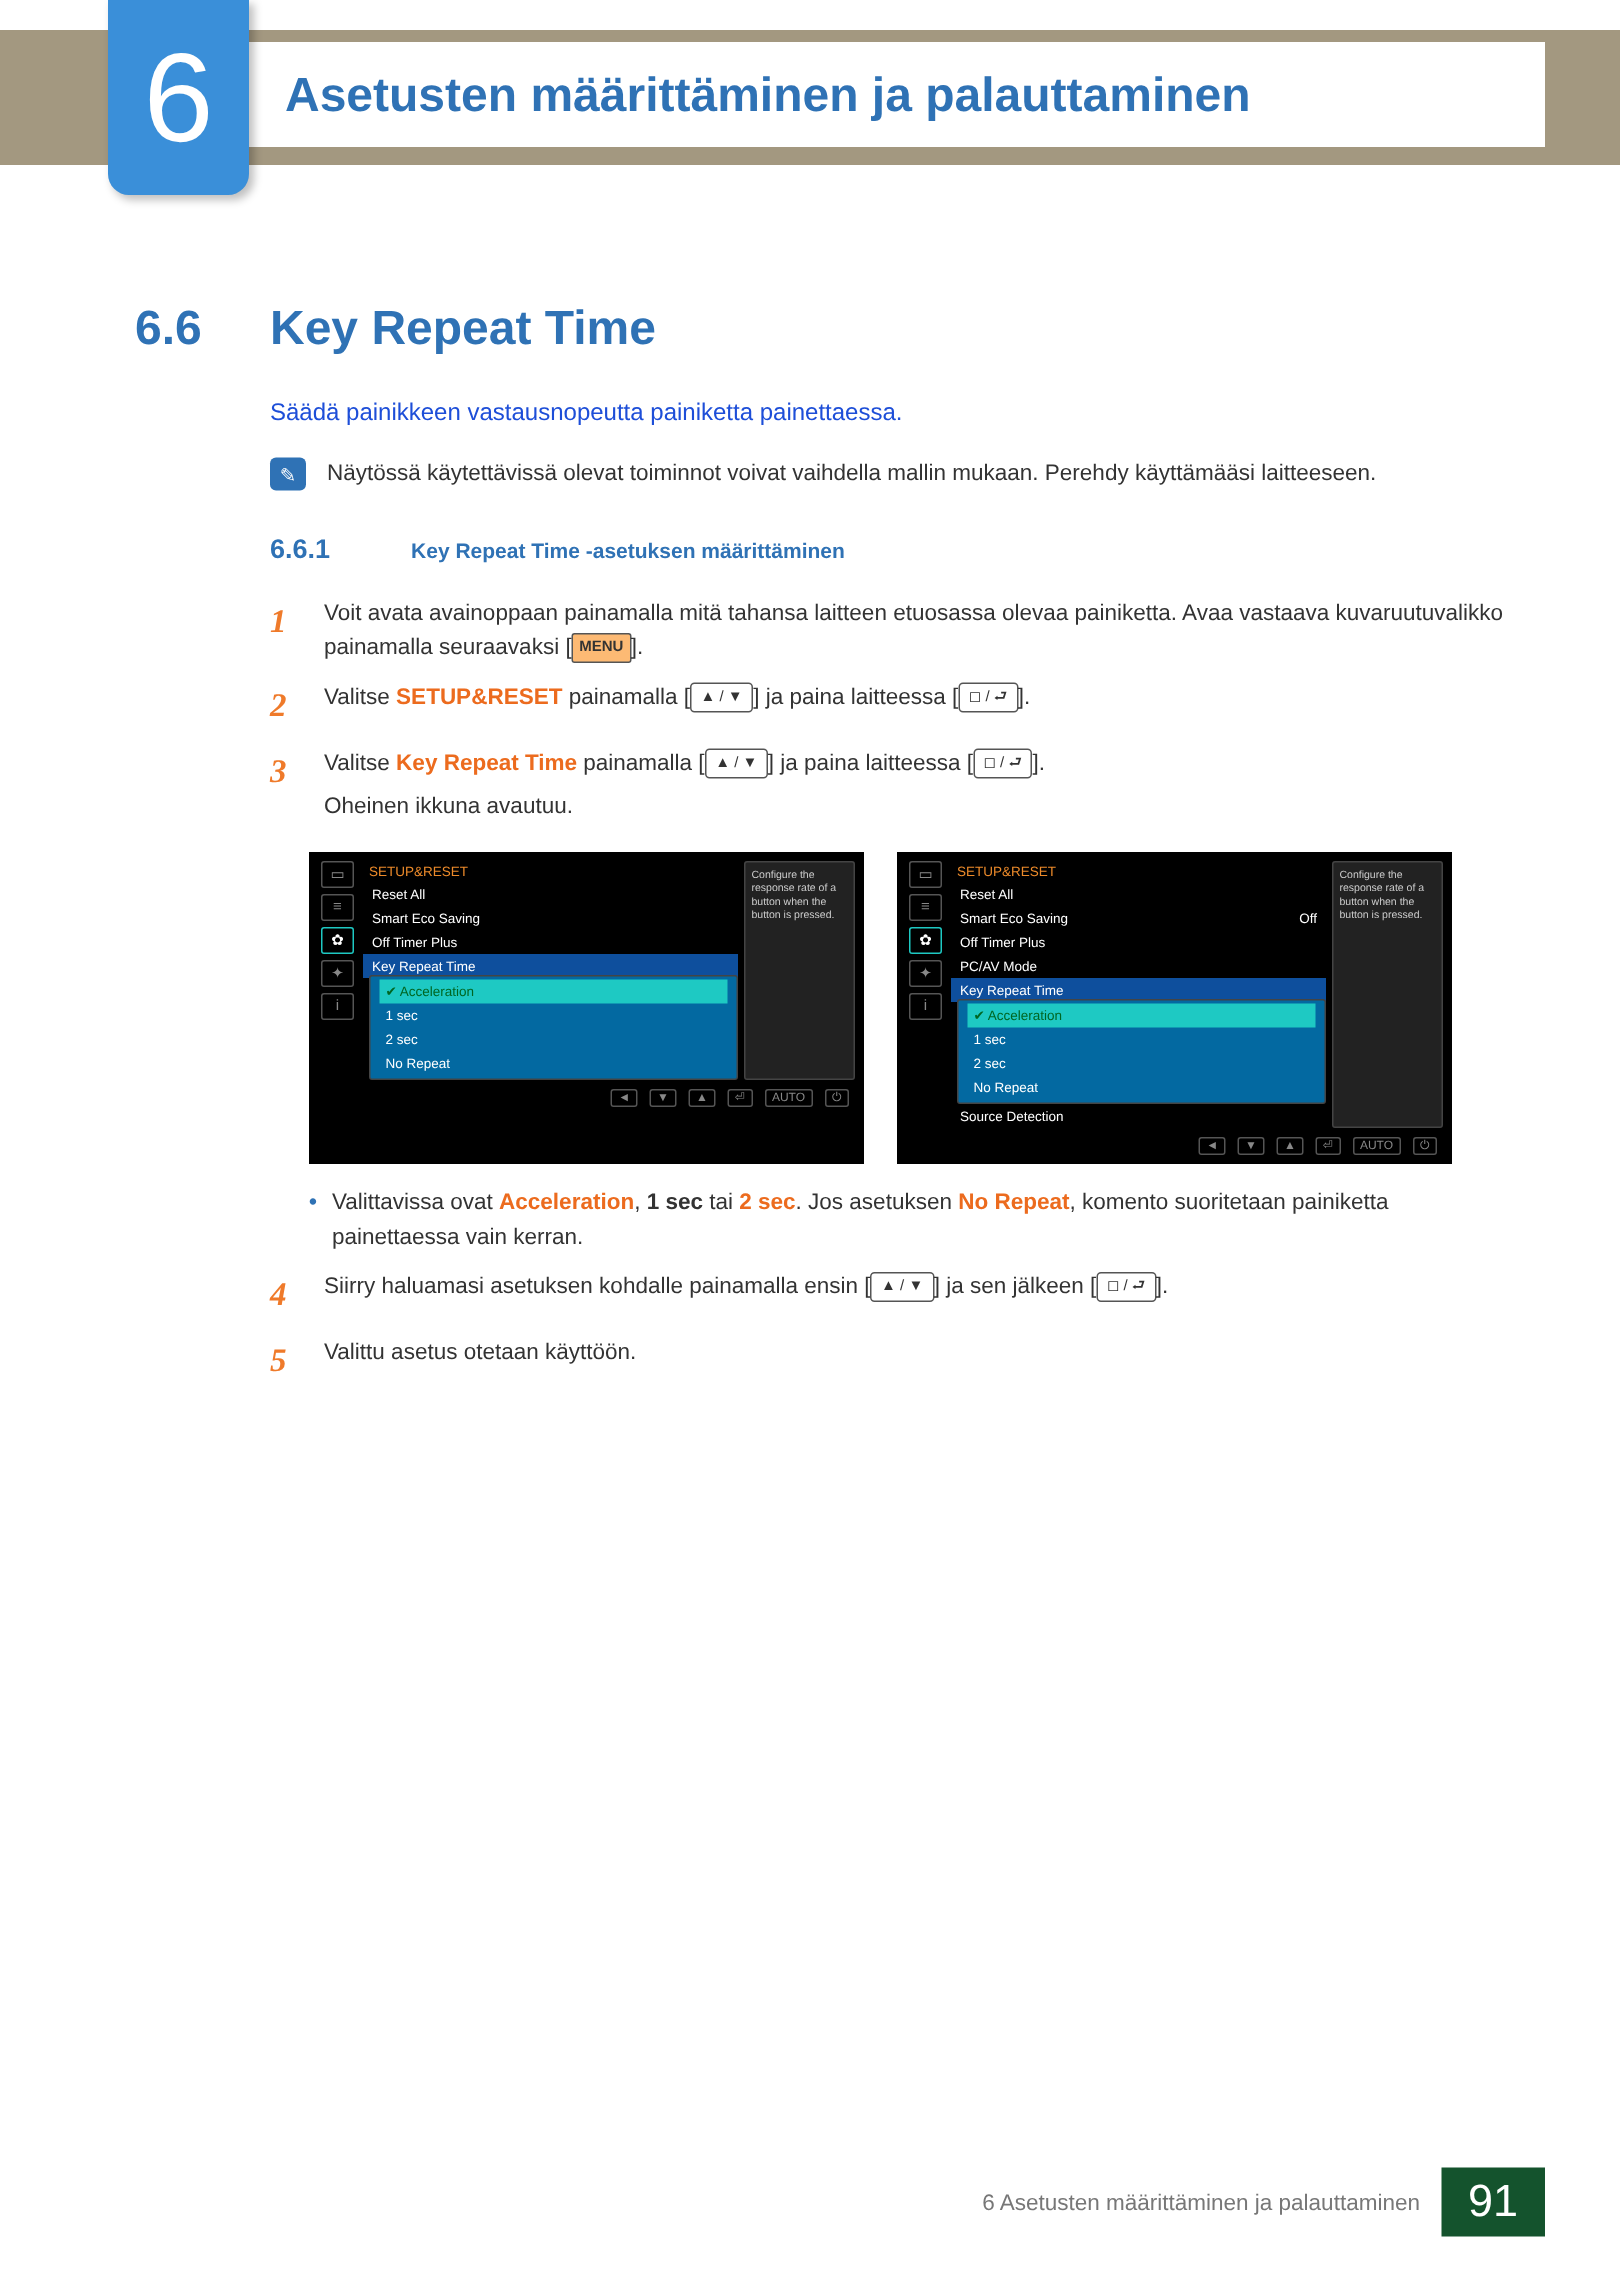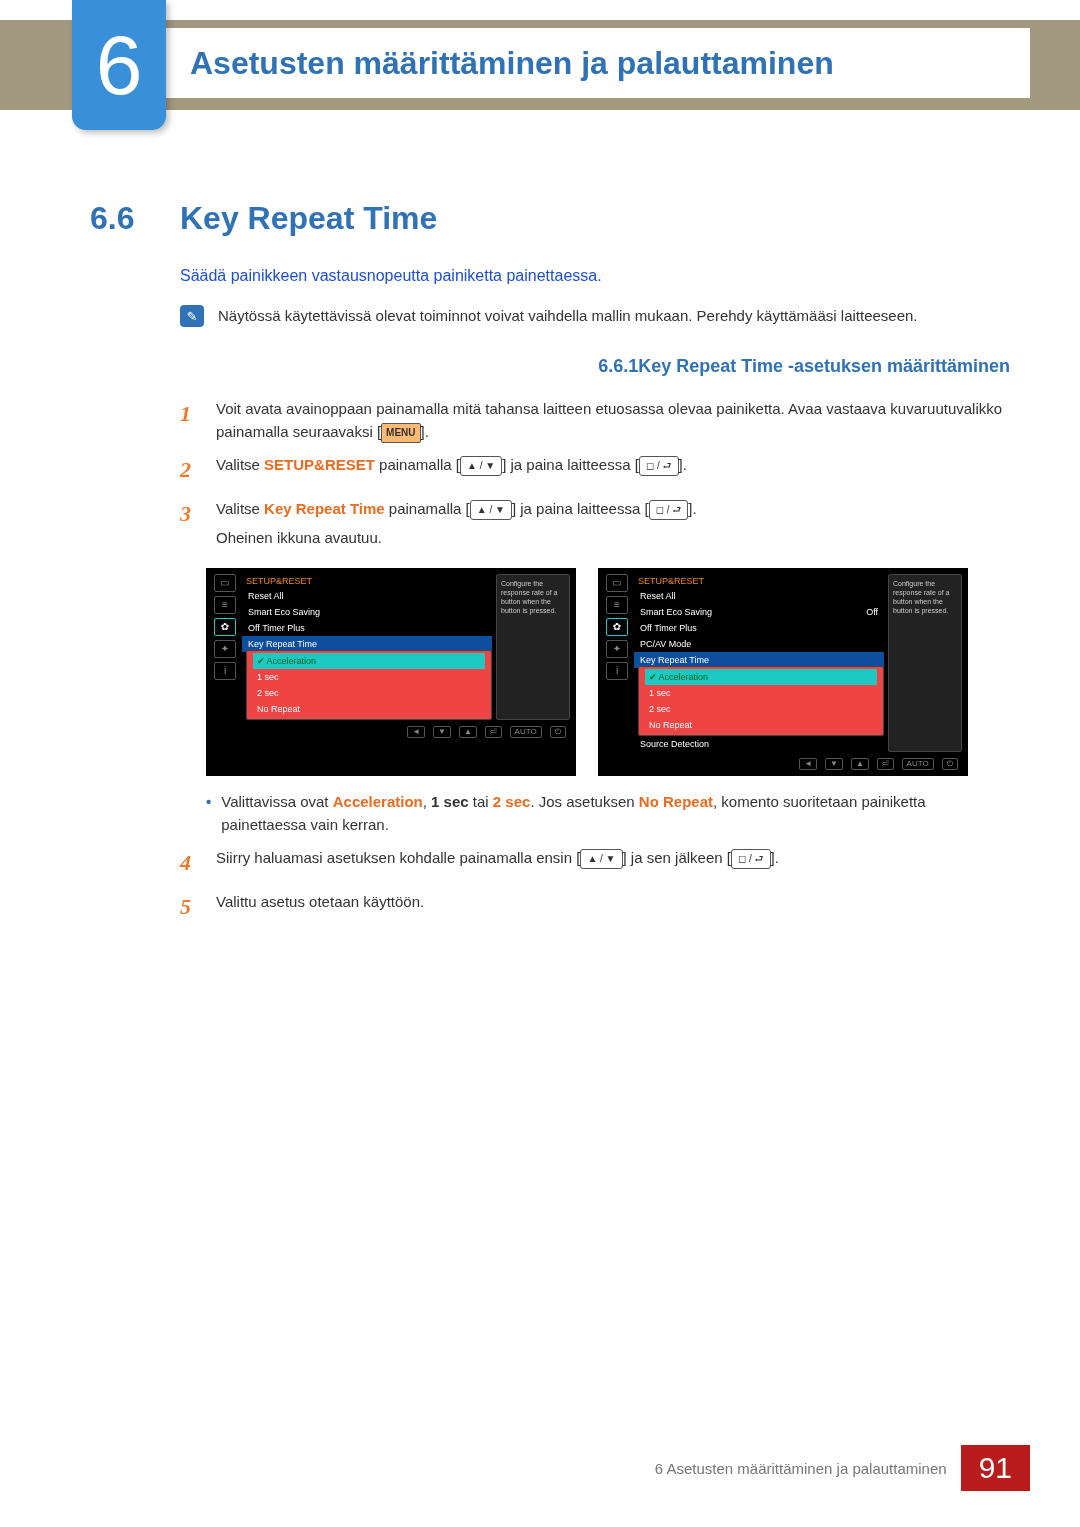--- a/index.html
+++ b/index.html
@@ -67,23 +67,23 @@
   .intro { font-size: 16px; margin: 20px 0 20px 90px; color:#1d4ed8;}
   .note-row { display:flex; gap:14px; margin: 14px 0 28px 90px; }
   .note-icon {
     width: 24px; height: 22px;
     background: #2f72b5;
     border-radius: 4px;
     display:flex;align-items:center;justify-content:center;
     color:#fff; font-size:13px; flex-shrink:0;
   }
   .note-text { font-size: 15px; line-height: 1.5; color:#333;}
-  .subsec-row { display:flex; margin: 20px 0 20px 90px; align-items:baseline;justify-content:flex-end;}
+  .subsec-row { display:flex; gap:14px; margin: 20px 0 20px 90px; align-items:baseline;}
   .subsec-num { color:#2f72b5; font-size:18px; font-weight:bold; }
-  .subsec-title { color:#2f72b5; font-size:18px; font-weight:bold; }
+  .subsec-title { color:#2f72b5; font-size:14px; font-weight:bold;margin-left:40px; }
   .steps { margin: 10px 0 0 90px; }
   .step { display:flex; gap:16px; margin: 10px 0; font-size:15px; line-height:1.55;}
   .step-num { color:#ef7a2a; font-size:22px; font-style:italic; font-weight:bold; width:20px; flex-shrink:0; font-family: Georgia, serif;}
   .step-body { flex:1; color:#333;}
   .menu-chip {
     display:inline-block;
     border:1px solid #555; background:#fdba74;
     font-weight:bold; font-size:10px;
     padding:1px 4px; border-radius:2px;
     vertical-align:middle;
@@ -103,35 +103,35 @@
   }
   .osd-inner { display:flex; gap:4px; }
   .osd-icons { width:26px; display:flex; flex-direction:column; gap:4px; align-items:center;}
   .osd-icon { width:22px;height:18px;border:1px solid #555;border-radius:2px;display:flex;align-items:center;justify-content:center;color:#888;font-size:10px;}
   .osd-icon.sel { border-color:#1ec9c3; color:#fff;}
   .osd-main { flex:1; }
   .osd-head { color:#ec8a2a; font-size:9px; padding:2px 4px;}
   .osd-row { padding:3px 6px; display:flex; justify-content:space-between; align-items:center;}
   .osd-row.sel { background:#0e4f9d; }
   .osd-sub { margin-left:4px; }
-  .osd-opt { background:#ef4444; border:1px solid #444; border-radius:2px; padding:2px 6px; margin-top:-2px;}
+  .osd-opt { background:#0369a1; border:1px solid #444; border-radius:2px; padding:2px 6px; margin-top:-2px;}
   .osd-opt .opt { padding:3px 4px; }
   .osd-opt .opt.sel { background:#1ec9c3; color:#062; }
   .osd-side { width:74px; background:#222; border:1px solid #444; border-radius:2px; padding:4px; font-size:7px; line-height:1.3; color:#ccc;}
   .osd-footer { display:flex; gap:8px; justify-content:flex-end; padding:6px 4px 0; font-size:8px; color:#888;}
   .osd-footer span { border:1px solid #555; padding:0 4px; border-radius:2px;}
   .bullet-row { display:flex; gap:10px; margin:6px 0 10px 116px; font-size:15px; line-height:1.55;}
   .bullet-dot { color:#2f72b5; font-weight:bold;}
   .page-footer {
     position:absolute; bottom:36px; right:50px;
     display:flex; align-items:center;margin-top:44px;
   }
   .footer-text { color:#777; font-size:15px; margin-right:14px;}
   .page-num-box {
-    background:#b91c1c; color:#fff;
+    background:#14532d; color:#fff;
     font-size:30px; font-weight:300;
     padding:6px 18px;
   }
 </style>
 </head>
 <body>
 
 <div class="top-bar"></div>
 <div class="chapter-badge">
   <span>6</span>

